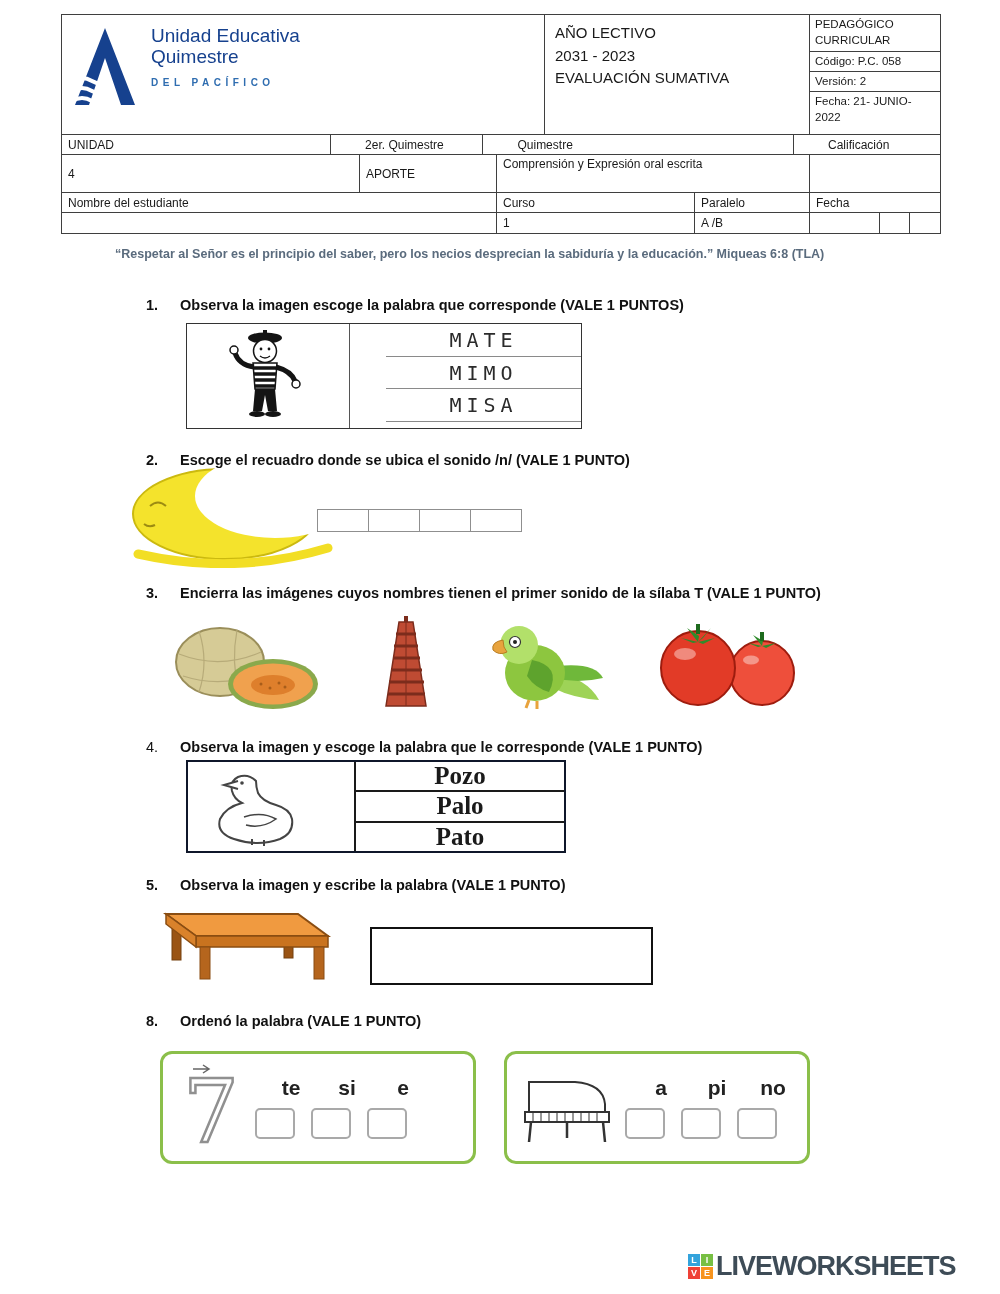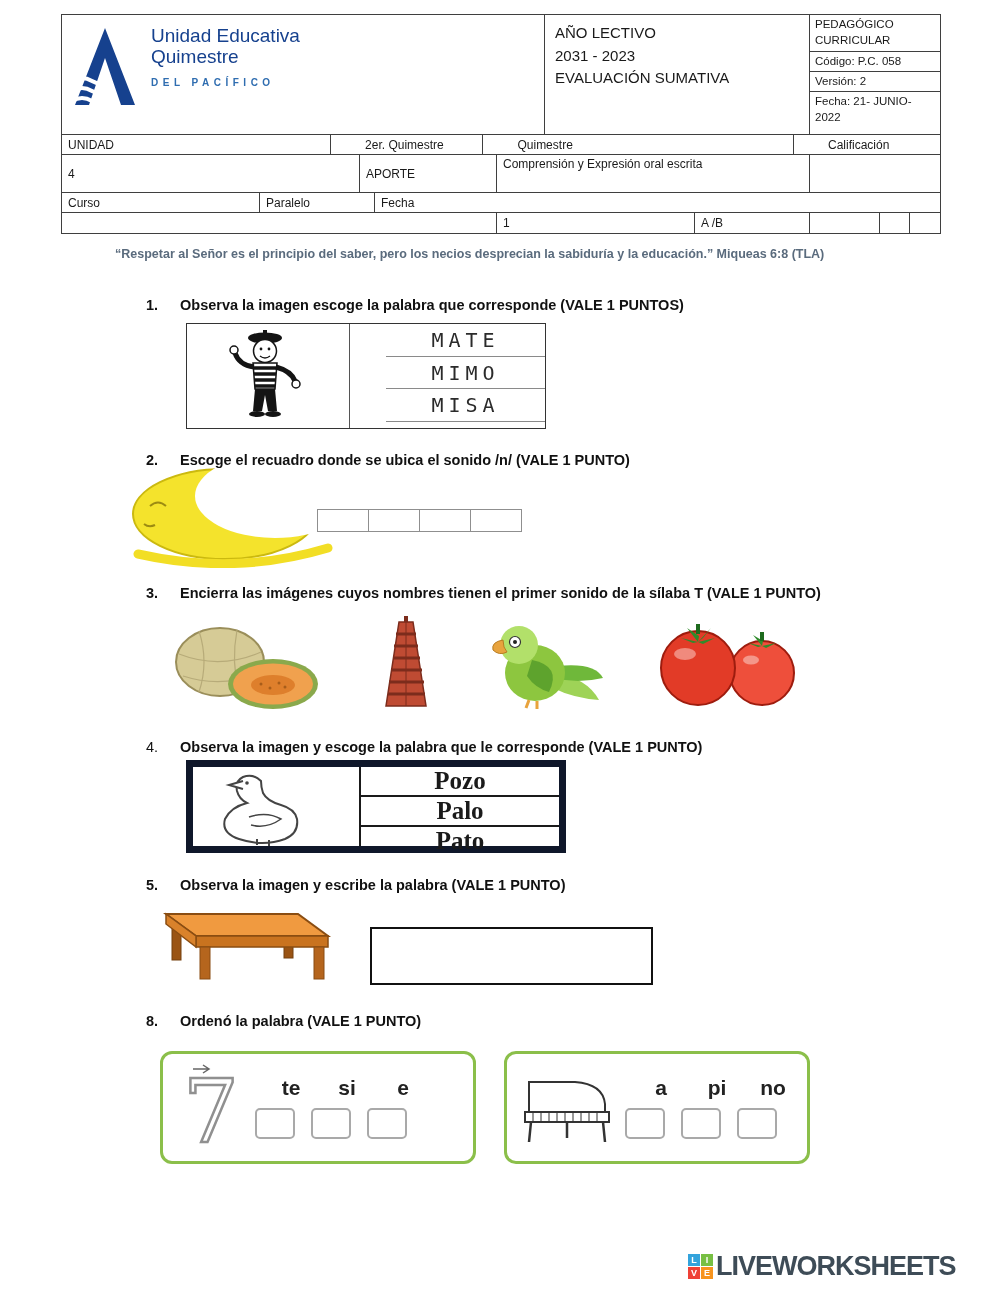--- a/index.html
+++ b/index.html
@@ -41,40 +41,40 @@
   
   .quote { position:absolute; left:115px; top:247px; width:780px;
            font-size:12.5px; font-weight:bold; color:#5a6b7d; }
 
   
   .q { position:absolute; display:flex; font-size:14.5px; font-weight:bold; color:#111; }
   .q .num { min-width:34px; }
   .q.num-normal .num { font-weight:normal; }
 
   
-  .q1fig { position:absolute; left:186px; top:323px; width:360px; height:106px;
+  .q1fig { position:absolute; left:186px; top:323px; width:396px; height:106px;
            border:1.5px solid #333; display:flex; background:#fff;gap:36px; }
   .q1-img { width:163px; border-right:1.5px solid #555; display:flex; align-items:center; justify-content:center; }
   .q1-words { flex:1; display:flex; flex-direction:column; padding-bottom:6px; }
   .wordrow { flex:1; display:flex; align-items:center; justify-content:center;
              font-family:"DejaVu Sans Mono", monospace; font-size:20px; letter-spacing:5px;
              color:#2b2b2b; border-bottom:1.5px solid #8a8a8a; cursor:pointer; }
 
   
   .moon-wrap { position:absolute; left:110px; top:466px; }
   .soundboxes { position:absolute; left:317px; top:509px; display:flex; }
   .sbox { width:52px; height:23px; border:1px solid #8f8f8f; background:#fff; margin-left:-1px; cursor:pointer; }
   .sbox:first-child { margin-left:0; }
 
   
   .q3img { position:absolute; cursor:pointer; }
 
   
   .q4fig { position:absolute; left:186px; top:760px; width:380px; height:93px;
-           border:7px solid #0f172a; display:flex; background:#fff; }
+           border:2px solid #0f172a; display:flex; background:#fff; }
   .q4-img { width:168px; border-right:2px solid #1a1a1a; display:flex; align-items:center; justify-content:center; }
   .q4-words { flex:1; display:flex; flex-direction:column; }
   .q4row { flex:1; display:flex; align-items:center; justify-content:center;
            font-family:"Liberation Serif", serif; font-weight:bold; font-size:25px;
            border-bottom:2px solid #1a1a1a; cursor:pointer; }
   .q4row:last-child { border-bottom:none; }
 
   
   .mesa-wrap { position:absolute; left:138px; top:902px; }
   .answer-box { position:absolute; left:370px; top:927px; width:283px; height:58px;
@@ -142,20 +142,21 @@
     </div>
 
     <div class="hrow r2">
       <div class="hcell w-unidad">4</div>
       <div class="hcell w-quim">APORTE</div>
       <div class="hcell w-asig asig-val">Comprensión y Expresión oral escrita</div>
       <div class="hcell w-cal"></div>
     </div>
 
     <div class="hrow r3">
+      <div class="hcell w-nombre">Nombre del estudiante</div>
       <div class="hcell w-curso">Curso</div>
       <div class="hcell w-par">Paralelo</div>
       <div class="hcell w-fecha">Fecha</div>
     </div>
 
     <div class="hrow r4">
       <div class="hcell w-nombre"></div>
       <div class="hcell w-curso">1</div>
       <div class="hcell w-par">A /B</div>
       <div class="hcell w-f1"></div>

